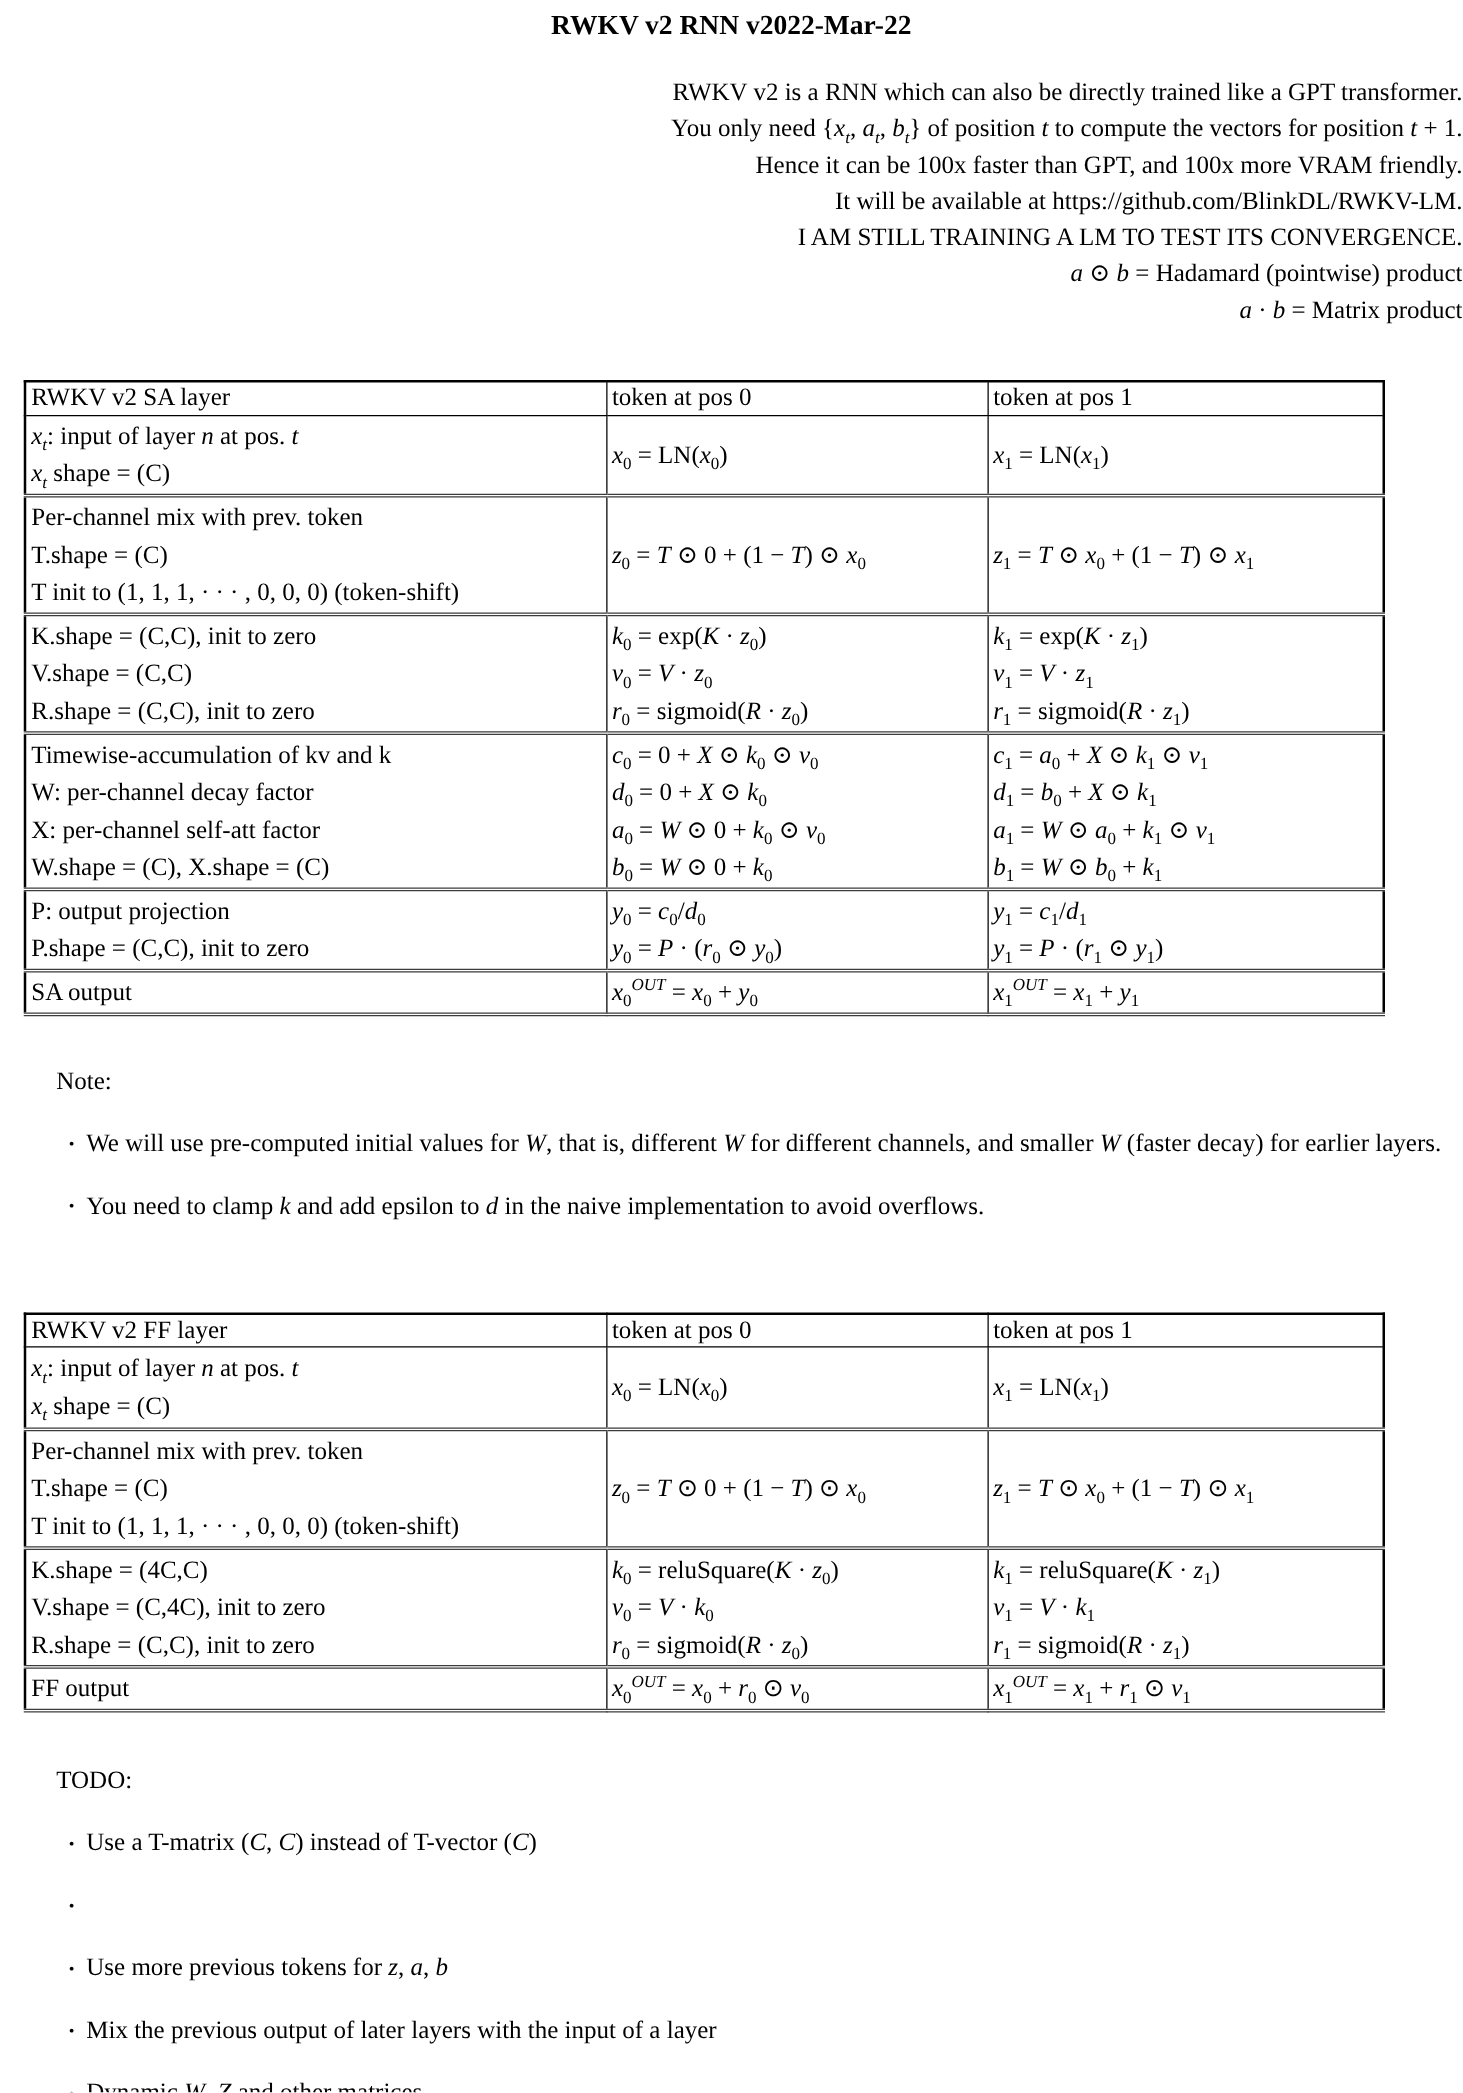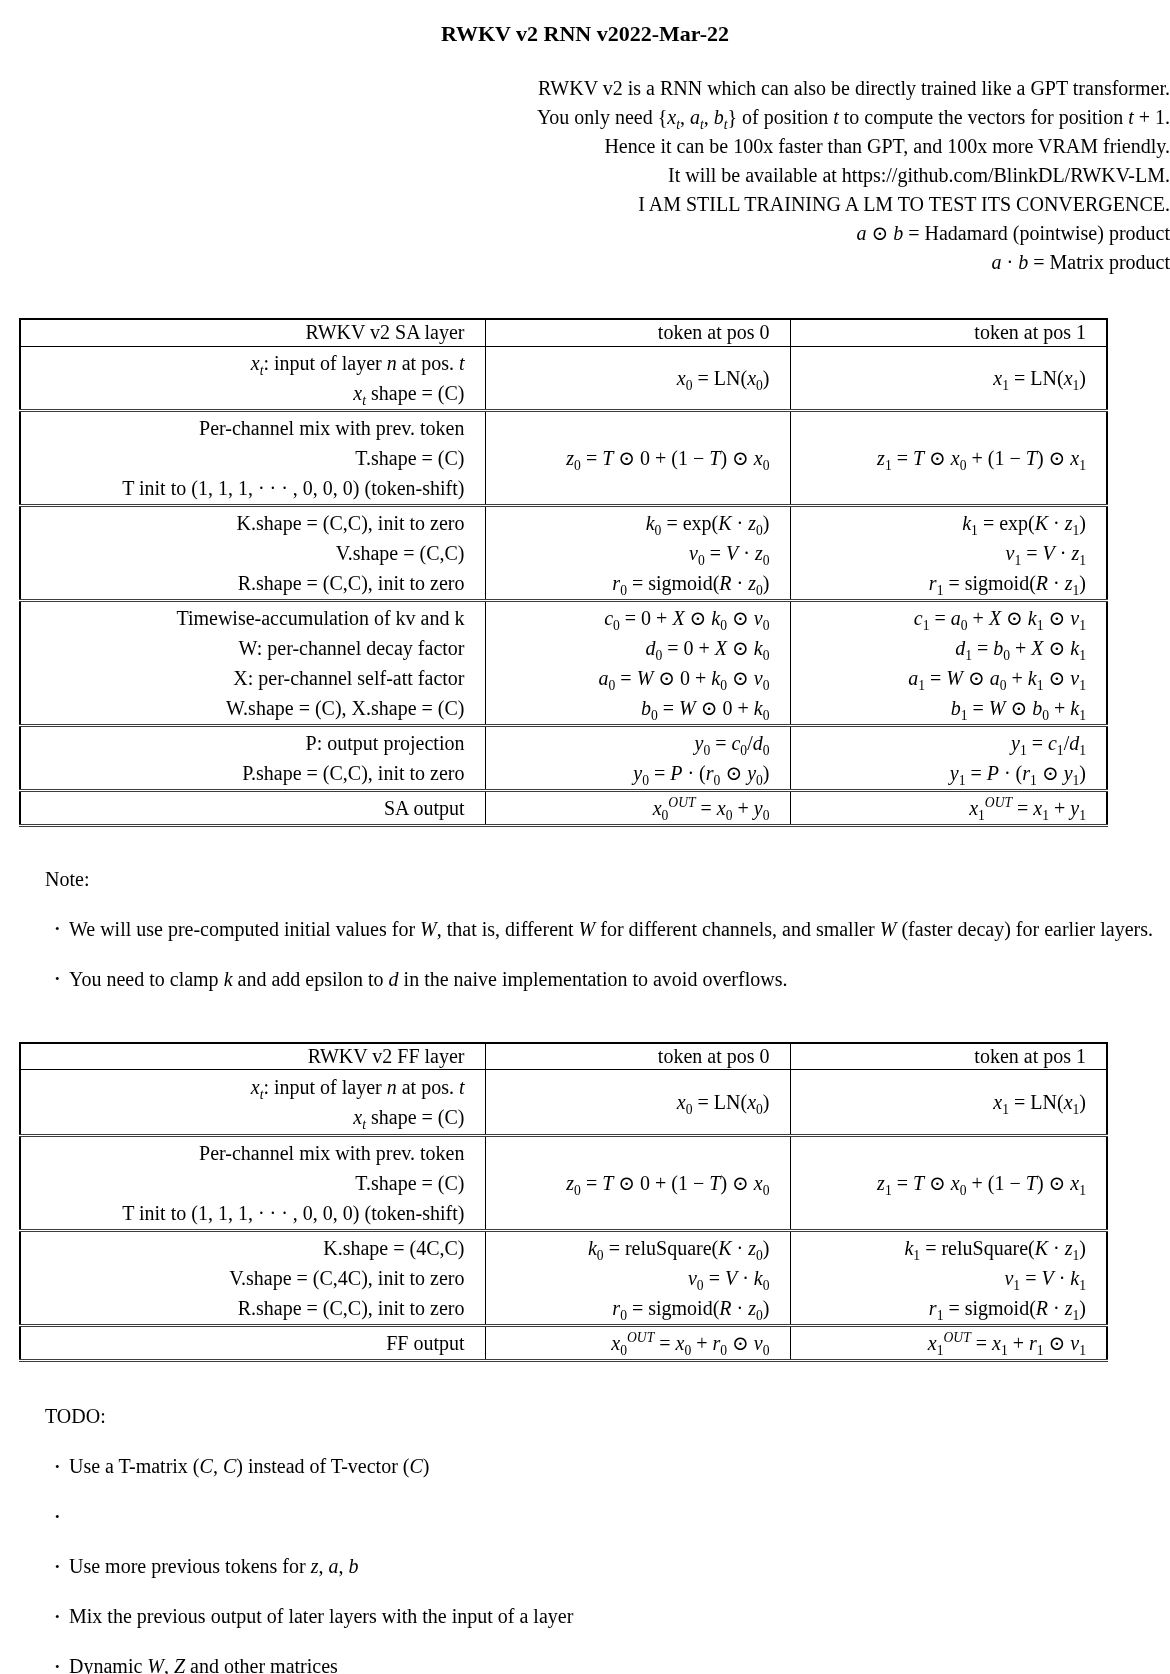--- a/index.html
+++ b/index.html
@@ -2,34 +2,34 @@
 <html><head>
 <meta charset="utf-8">
 <style>
   html,body{margin:0;padding:0;background:#fff;}
   .page{
     width:1170px;height:1674px;box-sizing:border-box;overflow:hidden;
     background:#ffffff;color:#000;position:relative;
     font-family:"Liberation Serif","DejaVu Serif",serif;
     font-size:20px;
   }
-  .title{padding-top:20px;font-size:22px;font-weight:bold;text-align:center;line-height:27px;}
+  .title{padding-top:6px;font-size:22px;font-weight:bold;text-align:center;line-height:27px;}
   .intro{margin:27px 0 0 45px;line-height:29px;}
   .iline{white-space:nowrap;text-align:right;}
 
   
   .tbl{
     border-collapse:collapse;table-layout:fixed;
     width:1087px;margin-left:19px;
     border:2px solid #000;
   }
   .tbl th,.tbl td{
     border:1px solid #000;
-    text-align:right;vertical-align:middle;
-    font-weight:normal;font-size:20px;padding:1px 20px;
+    text-align:left;vertical-align:middle;
+    font-weight:normal;font-size:20px;padding:1px 4px;
     overflow:hidden;
   }
   .tbl tbody tr:not(:first-child) td{border-top:3px double #3c3c3c;}
   .tbl{border-bottom:3px double #3c3c3c;}
   .c1{width:465px}.c2{width:305px}.c3{width:317px}
   .tbl thead tr{height:27px;}
   .sa tbody tr:nth-child(1){height:64px}
   .sa tbody tr:nth-child(2){height:92px}
   .sa tbody tr:nth-child(3){height:92px}
   .sa tbody tr:nth-child(4){height:124px}
@@ -37,21 +37,21 @@
   .sa tbody tr:nth-child(6){height:31px}
   .ff tbody tr:nth-child(1){height:66px}
   .ff tbody tr:nth-child(2){height:90px}
   .ff tbody tr:nth-child(3){height:90px}
   .ff tbody tr:nth-child(4){height:31px}
   .ln{line-height:30px;}
   sub,sup{font-size:68%;line-height:0;}
   i{font-style:italic;}
 
   .sa{margin-top:41px;}
-  .ff{margin-top:48px;}
+  .ff{margin-top:70px;font-family:Liberation Serif, serif;}
 
   .sec-label{margin:38px 0 0 45px;line-height:29px;}
   .todo-label{margin-top:40px;}
   .item{display:flex;margin:20px 0 0 55px;}
   .item .dot{flex:none;width:14px;font-size:13px;line-height:30px;}
   .item .txt{line-height:30px;max-width:1085px;}
   .todo-item{margin-top:21px;}
   .todo-item .dot,.todo-item .txt{line-height:29px;}
 </style>
 </head>

